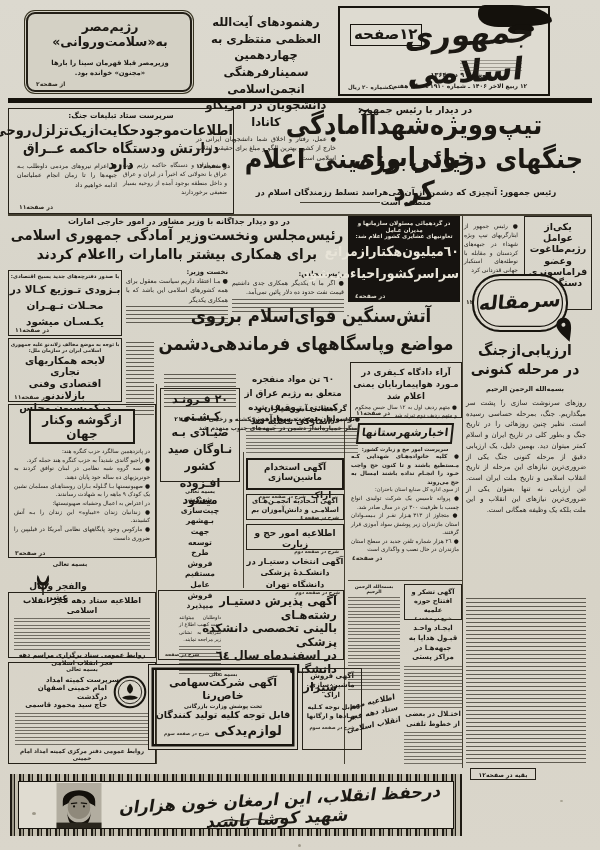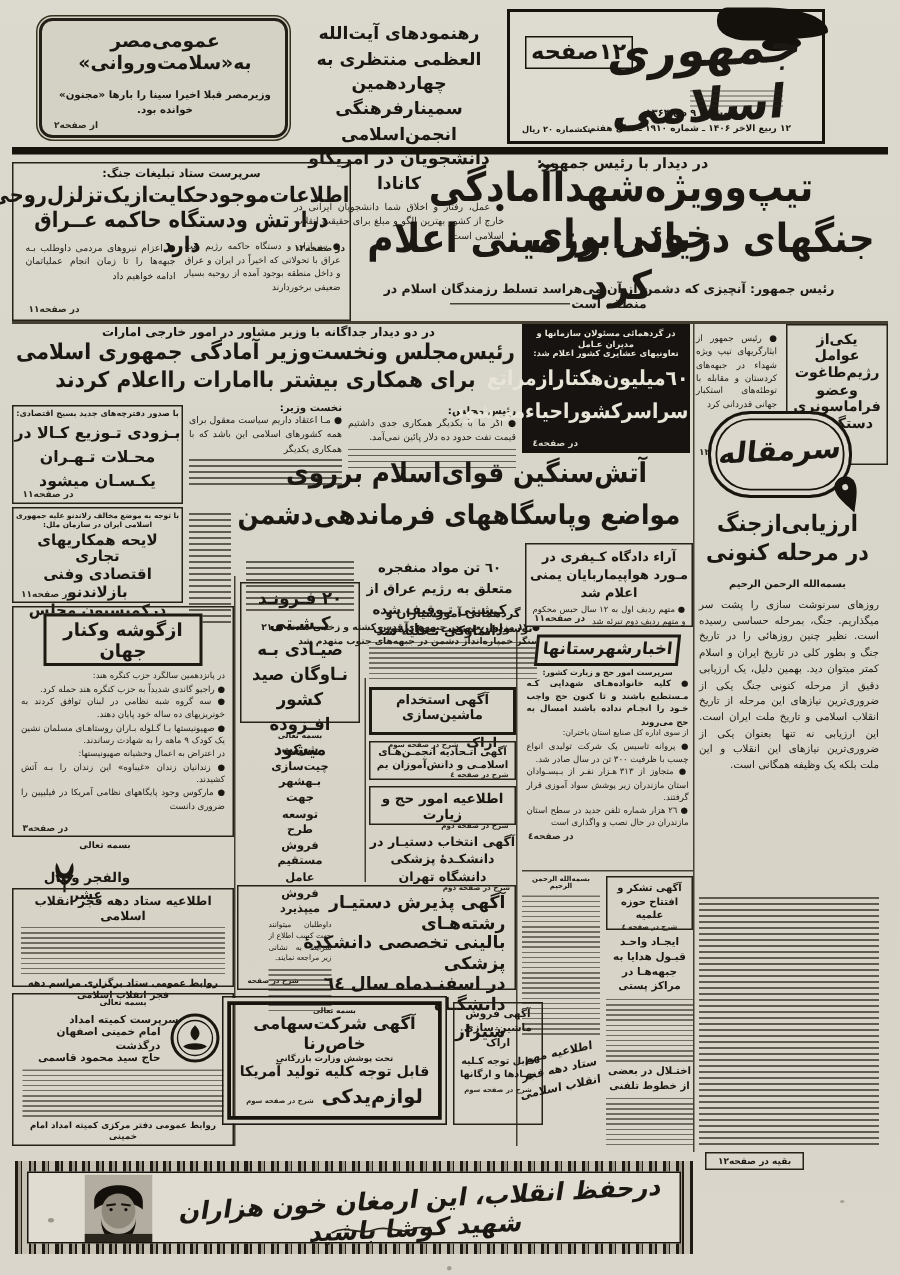--- a/index.html
+++ b/index.html
@@ -33,23 +33,23 @@
     <div class="b h" style="left:10px;top:16px;font-size:15px;border:1px solid #17140e;padding:1px 3px;background:#dedbd1">١٢صفحه</div>
     <div class="b h c skew" style="left:44px;top:8px;width:168px;font-size:31px;letter-spacing:-2px">جمهوری اسلامی</div>
     <div class="b tl2" style="left:120px;top:52px;width:62px;height:12px;opacity:.6"></div>
     <div class="b h c" style="left:60px;top:64px;width:120px;font-size:6.5px">دوشنبه ۹ دی ۱۳۶۴</div>
     <div class="b h c" style="left:30px;top:74px;width:180px;font-size:6px">۱۲ ربیع الاخر ۱۴۰۶ ـ شماره ۱۹۱۰ ـ سال هفتم</div>
     <div class="b" style="left:8px;top:76px;font-size:5.5px;font-weight:bold">تکشماره ۲۰ ریال</div>
   </div>
 
   <div class="b" style="left:26px;top:12px;width:166px;height:80px;border:2px solid #231f17;border-radius:9px;background:#d4d1c5;box-shadow:0 0 0 1px #d4d1c5,0 0 0 2px #35311f">
     <div class="b h c" style="left:6px;top:6px;width:152px;font-size:12.5px">
-      <div>عمومی‌مصر به«سلامت‌وروانی»</div>
-    </div>
-    <div class="b h c" style="left:8px;top:44px;width:148px;font-size:6.8px;line-height:1.5">وزیرمصر قبلا اخیرا سینا را بارها «مجنون» خوانده بود.</div>
+      <div>رژیم‌مصر به«سلامت‌وروانی»</div>
+    </div>
+    <div class="b h c" style="left:8px;top:44px;width:148px;font-size:6.8px;line-height:1.5">وزیرمصر قبلا قهرمان سینا را بارها «مجنون» خوانده بود.</div>
     <div class="b ref" style="left:8px;top:66px">از صفحه۲</div>
   </div>
 
   <div class="b" style="left:196px;top:14px;width:140px;height:82px">
     <div class="h c" style="font-size:11.5px;line-height:1.45">
       <div>رهنمودهای آیت‌الله العظمی منتظری به</div>
       <div>چهاردهمین سمینارفرهنگی انجمن‌اسلامی</div>
       <div>دانشجویان در آمریکاو کانادا</div>
     </div>
     <div class="t" style="margin-top:3px;font-size:6.3px">● عمل، رفتار و اخلاق شما دانشجویان ایرانی در خارج از کشور بهترین الگو و مبلغ برای حقیقت انقلاب اسلامی است</div>
@@ -249,21 +249,21 @@
     <div>
       <span class="h" style="font-size:11.5px">شیراز</span>
     </div>
     <div class="b ref" style="left:6px;bottom:2px;font-size:4.8px">شرح در صفحه</div>
   </div>
 
   <div class="b c" style="left:148px;top:664px;width:150px;height:86px;border:1px solid #1d1913;box-shadow:inset 0 0 0 2.5px #d8d4c8,inset 0 0 0 5px #17140e;padding-top:6px">
     <div style="font-size:5px;font-weight:bold">بسمه تعالی</div>
     <div class="h" style="font-size:11px">آگهی شرکت‌سهامی خاص‌رنا</div>
     <div style="font-size:5.6px;font-weight:bold">تحت پوشش وزارت بازرگانی</div>
-    <div class="h" style="font-size:9.5px">قابل توجه کلیه تولید آمریکا</div>
+    <div class="h" style="font-size:9.5px">قابل توجه کلیه تولید کنندگان</div>
     <div>
       <span class="h" style="font-size:13px">لوازم‌یدکی</span>
       <span class="ref" style="font-size:4.6px">شرح در صفحه سوم</span>
     </div>
   </div>
 
   <div class="b bx c" style="left:302px;top:668px;width:60px;height:82px;padding:3px 2px">
     <div class="h" style="font-size:7px;line-height:1.35">آگهی فروش ماشین سازی اراک</div>
     <div class="h" style="font-size:6.4px;line-height:1.4;margin-top:3px">قابل توجه کـلیه نهـادها و ارگانها</div>
     <div class="ref" style="font-size:4.6px;margin-top:4px">شرح در صفحه سوم</div>

